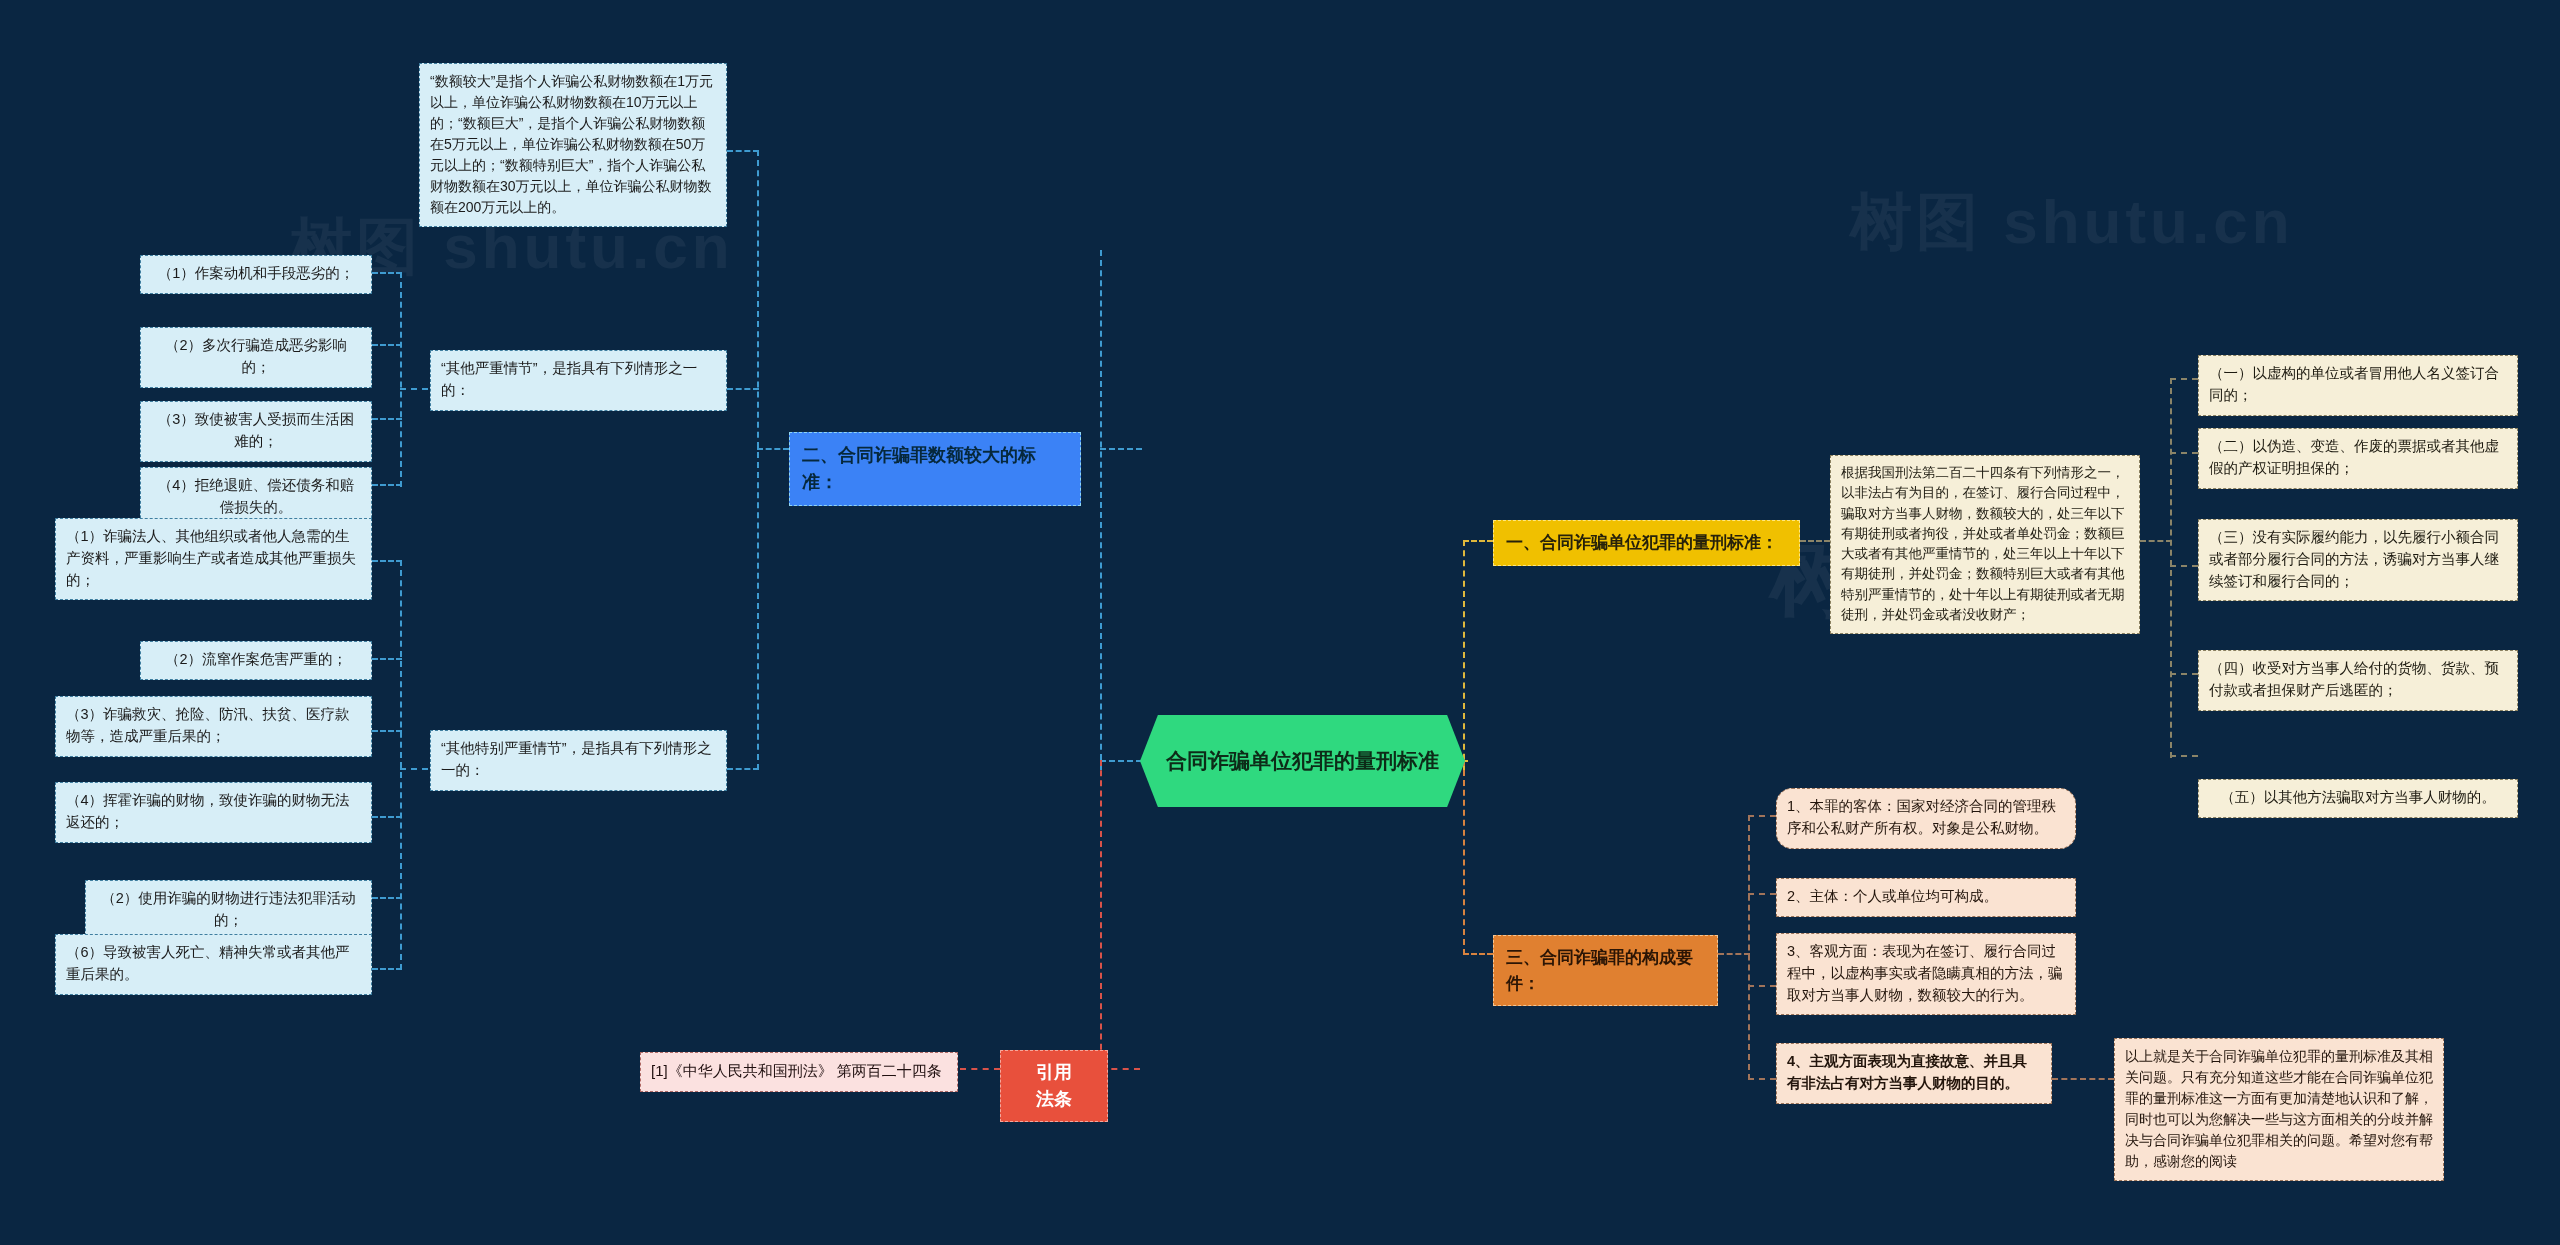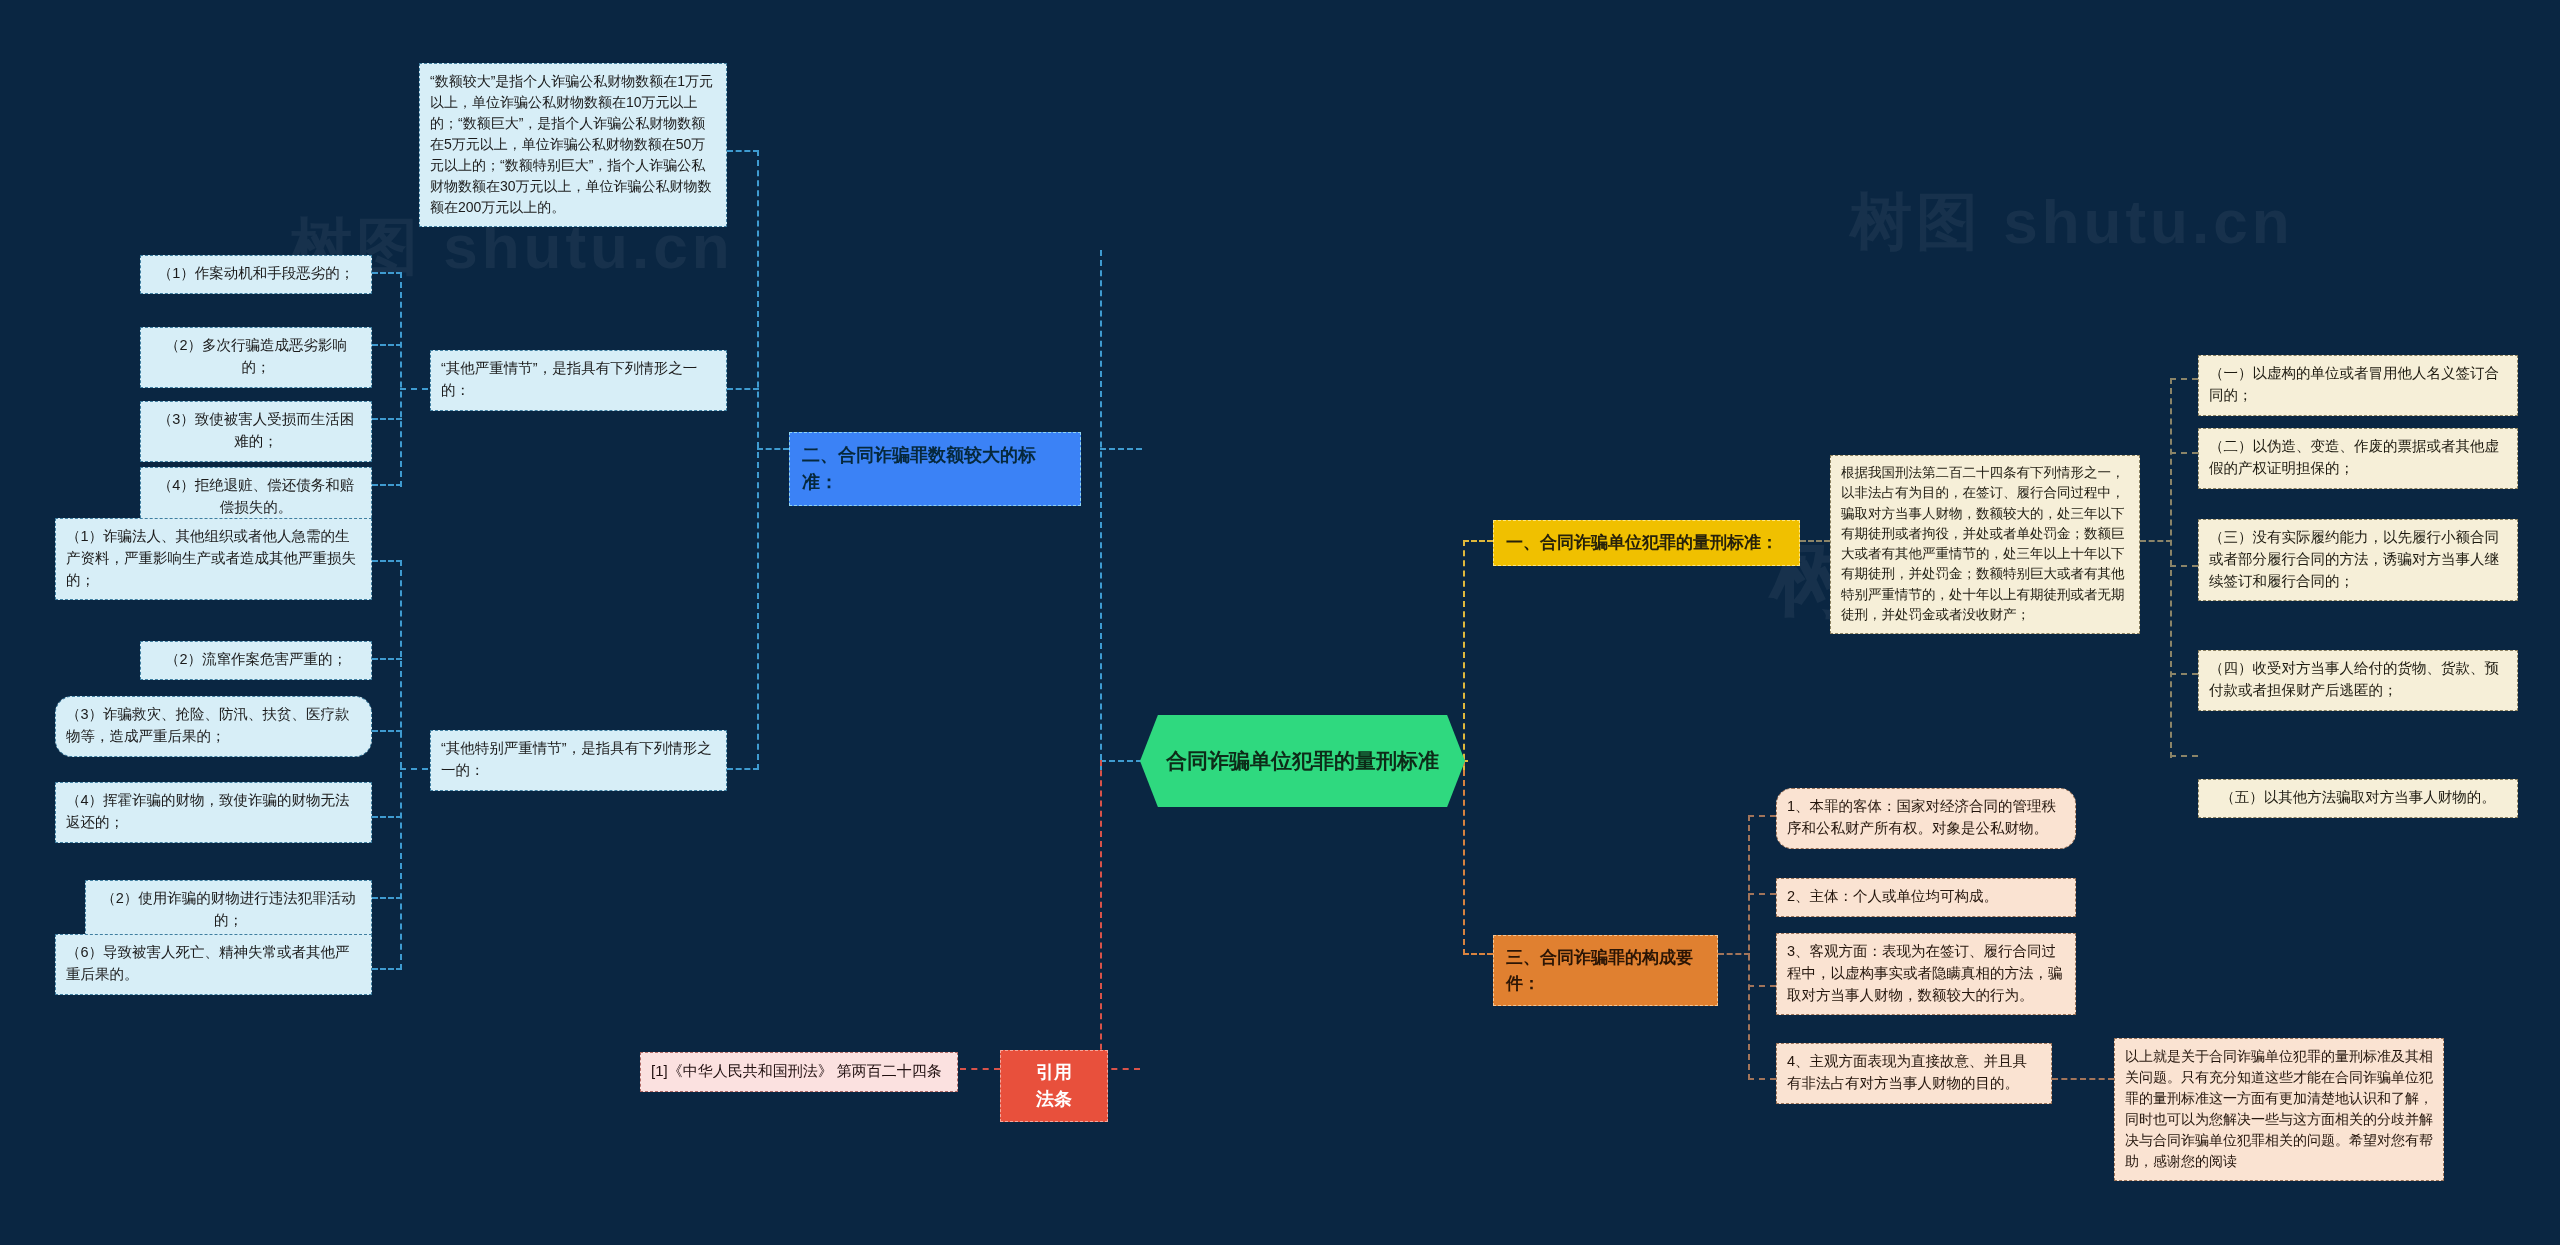--- a/index.html
+++ b/index.html
@@ -194,41 +194,41 @@
 
   <div class="node n-blue" style="left:430px; top:730px; width:297px;">“其他特别严重情节”，是指具有下列情形之一的：</div>
 
   <div class="node n-blue ta-center" style="left:140px; top:255px; width:232px;">（1）作案动机和手段恶劣的；</div>
   <div class="node n-blue ta-center" style="left:140px; top:327px; width:232px;">（2）多次行骗造成恶劣影响的；</div>
   <div class="node n-blue ta-center" style="left:140px; top:401px; width:232px;">（3）致使被害人受损而生活困难的；</div>
   <div class="node n-blue ta-center" style="left:140px; top:467px; width:232px;">（4）拒绝退赃、偿还债务和赔偿损失的。</div>
 
   <div class="node n-blue" style="left:55px; top:518px; width:317px;">（1）诈骗法人、其他组织或者他人急需的生产资料，严重影响生产或者造成其他严重损失的；</div>
   <div class="node n-blue ta-center" style="left:140px; top:641px; width:232px;">（2）流窜作案危害严重的；</div>
-  <div class="node n-blue" style="left:55px; top:696px; width:317px;border-radius:17px;">（3）诈骗救灾、抢险、防汛、扶贫、医疗款物等，造成严重后果的；</div>
+  <div class="node n-blue" style="left:55px; top:696px; width:317px;">（3）诈骗救灾、抢险、防汛、扶贫、医疗款物等，造成严重后果的；</div>
   <div class="node n-blue" style="left:55px; top:782px; width:317px;">（4）挥霍诈骗的财物，致使诈骗的财物无法返还的；</div>
   <div class="node n-blue ta-center" style="left:85px; top:880px; width:287px;">（2）使用诈骗的财物进行违法犯罪活动的；</div>
   <div class="node n-blue" style="left:55px; top:934px; width:317px;">（6）导致被害人死亡、精神失常或者其他严重后果的。</div>
 
   <div class="node n-yellow" style="left:1493px; top:520px; width:307px;">一、合同诈骗单位犯罪的量刑标准：</div>
 
   <div class="node n-cream" style="left:1830px; top:455px; width:310px; font-size:13.5px;">根据我国刑法第二百二十四条有下列情形之一，以非法占有为目的，在签订、履行合同过程中，骗取对方当事人财物，数额较大的，处三年以下有期徒刑或者拘役，并处或者单处罚金；数额巨大或者有其他严重情节的，处三年以上十年以下有期徒刑，并处罚金；数额特别巨大或者有其他特别严重情节的，处十年以上有期徒刑或者无期徒刑，并处罚金或者没收财产；</div>
 
   <div class="node n-cream" style="left:2198px; top:355px; width:320px;">（一）以虚构的单位或者冒用他人名义签订合同的；</div>
   <div class="node n-cream" style="left:2198px; top:428px; width:320px;">（二）以伪造、变造、作废的票据或者其他虚假的产权证明担保的；</div>
   <div class="node n-cream" style="left:2198px; top:519px; width:320px;">（三）没有实际履约能力，以先履行小额合同或者部分履行合同的方法，诱骗对方当事人继续签订和履行合同的；</div>
   <div class="node n-cream" style="left:2198px; top:650px; width:320px;">（四）收受对方当事人给付的货物、货款、预付款或者担保财产后逃匿的；</div>
   <div class="node n-cream ta-center" style="left:2198px; top:740px; width:320px;margin-top:39px;">（五）以其他方法骗取对方当事人财物的。</div>
 
   <div class="node n-orange" style="left:1493px; top:935px; width:225px;">三、合同诈骗罪的构成要件：</div>
 
   <div class="node n-peach" style="left:1776px; top:788px; width:300px;border-radius:16px;">1、本罪的客体：国家对经济合同的管理秩序和公私财产所有权。对象是公私财物。</div>
   <div class="node n-peach" style="left:1776px; top:878px; width:300px;">2、主体：个人或单位均可构成。</div>
   <div class="node n-peach" style="left:1776px; top:933px; width:300px;">3、客观方面：表现为在签订、履行合同过程中，以虚构事实或者隐瞒真相的方法，骗取对方当事人财物，数额较大的行为。</div>
-  <div class="node n-peach" style="left:1776px; top:1043px; width:276px;">4、主观方面表现为直接故意、并且具有非法占有对方当事人财物的目的。</div>
+  <div class="node n-peach" style="left:1776px; top:1043px; width:276px;font-weight:bold;">4、主观方面表现为直接故意、并且具有非法占有对方当事人财物的目的。</div>
 
   <div class="node n-peach" style="left:2114px; top:1038px; width:330px; font-size:14px;">以上就是关于合同诈骗单位犯罪的量刑标准及其相关问题。只有充分知道这些才能在合同诈骗单位犯罪的量刑标准这一方面有更加清楚地认识和了解，同时也可以为您解决一些与这方面相关的分歧并解决与合同诈骗单位犯罪相关的问题。希望对您有帮助，感谢您的阅读</div>
 
   <div class="node n-red ta-center" style="left:1000px; top:1050px; width:108px;">引用法条</div>
 
   <div class="node n-pink" style="left:640px; top:1052px; width:318px;">[1]《中华人民共和国刑法》 第两百二十四条</div>
 
 </div>
 
 </body></html>

